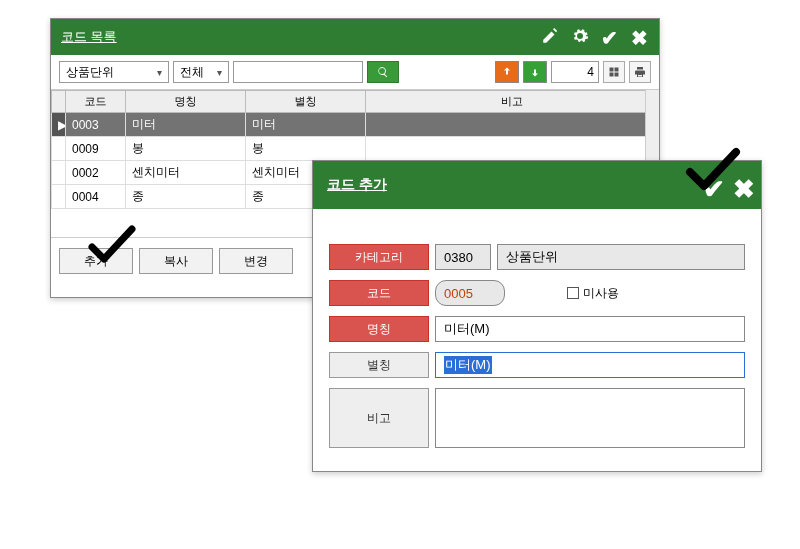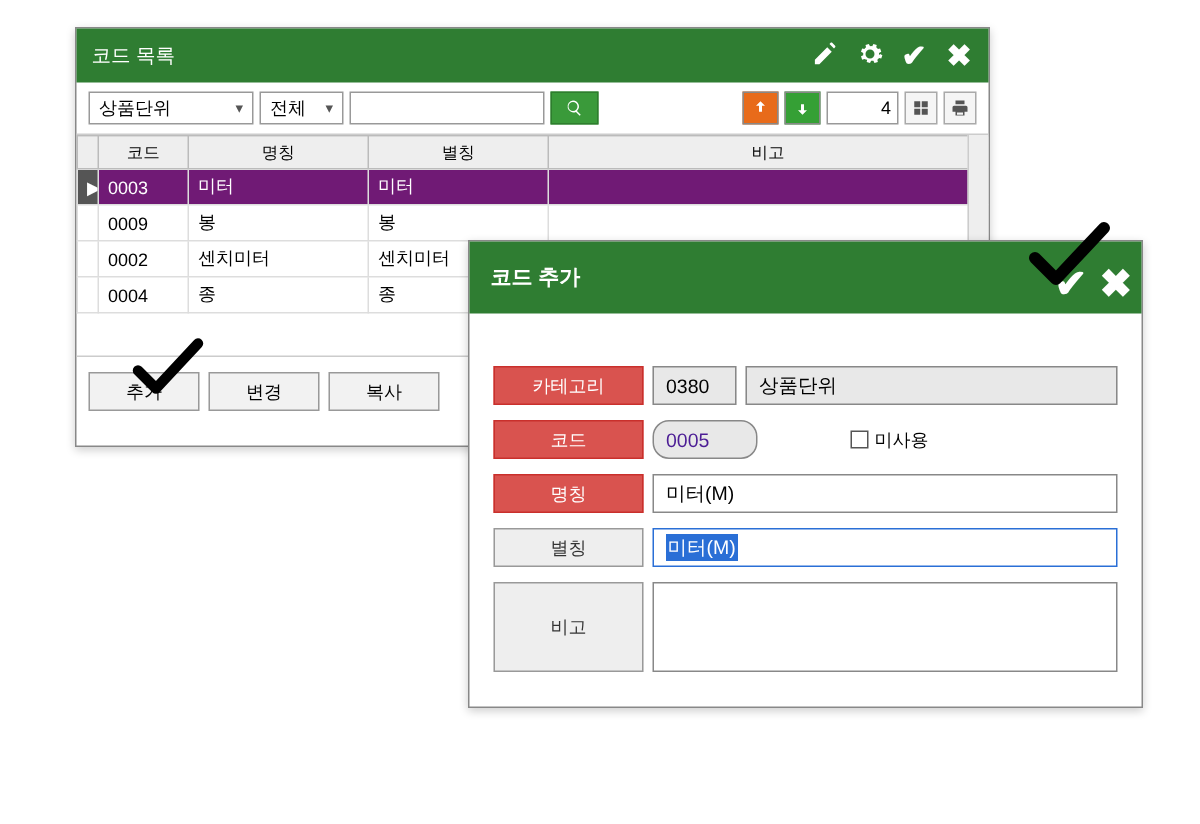--- a/index.html
+++ b/index.html
@@ -20,21 +20,21 @@
   }
   .titlebar {
     background: #2b7a2b;
     background: #2f7d32;
     color: #fff;
     display: flex;
     align-items: center;
     padding: 6px 10px;
     height: 36px;
   }
-  .titlebar .title { flex: 1; font-size: 13px; }
+  .titlebar .title { flex: 1; font-size: 13px; text-decoration: underline; }
   .titlebar .tb-icons { display:flex; gap:12px; align-items:center; }
   .titlebar svg, .titlebar .glyph { width:18px; height:18px; fill:#fff; color:#fff; }
   .glyph { font-size:20px; line-height:1; font-weight:bold; }
 
   
   #win-main { left:50px; top:18px; width:610px; height:280px; }
   .toolbar {
     display:flex; align-items:center; padding:6px 8px; gap:4px;
     border-bottom:1px solid #ccc;
   }
@@ -74,21 +74,21 @@
     width:100%; border-collapse:collapse; table-layout:fixed;
   }
   .grid th {
     background:#eee; border:1px solid #bbb; font-weight:normal;
     font-size:11px; padding:3px 4px; text-align:center;
   }
   .grid td {
     border:1px solid #ddd; padding:3px 6px; font-size:12px;
     white-space:nowrap; overflow:hidden;
   }
-  .grid tr.selected td { background:#701a75; color:#fff; }
+  .grid tr.selected td { background:#737373; color:#fff; }
   .grid-wrap { position:relative; height:148px; overflow:hidden; border-bottom:1px solid #ccc;}
   .scrollbar {
     position:absolute; right:0; top:0; bottom:0; width:14px;
     background:#eee; border-left:1px solid #ccc;
   }
   .btn-row { display:flex; gap:6px; padding:10px 8px; }
   .btn {
     border:1px solid #999; background:#f2f2f2; width:74px; height:26px;
     display:flex; align-items:center; justify-content:center; font-size:12px;
   }
@@ -238,24 +238,24 @@
       </tbody>
     </table>
     <div class="scrollbar"></div>
   </div>
 
   <div class="btn-row">
     <div class="btn">
         <span>추가</span>
       </div>
     <div class="btn">
+        <span>복사</span>
+      </div>
+    <div class="btn">
         <span>변경</span>
-      </div>
-    <div class="btn">
-        <span>복사</span>
       </div>
   </div>
 </div>
 
 <div class="window" id="win-dialog">
   <div class="titlebar">
     <span class="title">코드 추가</span>
     <div class="tb-icons">
       <span class="glyph">✔</span>
       <span class="glyph">✖</span>
@@ -264,21 +264,21 @@
 
   <div class="form">
     <div class="form-row">
       <div class="label-box label-red">카테고리</div>
       <div class="val-box val-readonly" style="width:56px;">0380</div>
       <div class="val-box val-readonly" style="flex:1;">상품단위</div>
     </div>
 
     <div class="form-row">
       <div class="label-box label-red">코드</div>
-      <div class="val-box val-readonly" style="width:70px; color:#4c1d95;border-radius:11px;">0005</div>
+      <div class="val-box val-readonly" style="width:70px; color:#c2410c;border-radius:11px;">0005</div>
       <div class="chk" style="margin-left:20px;padding-left:36px;">
         <div class="box"></div>
         <span>미사용</span>
       </div>
     </div>
 
     <div class="form-row">
       <div class="label-box label-red">명칭</div>
       <div class="val-box" style="flex:1;">
         <span>미터(M)</span>

